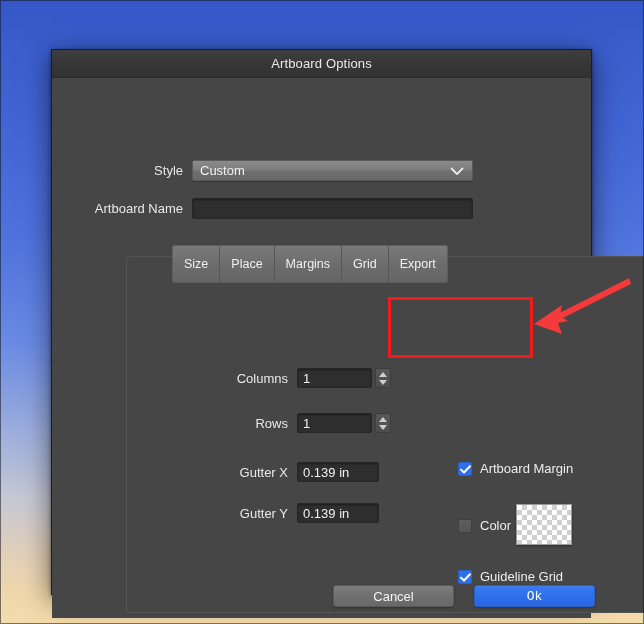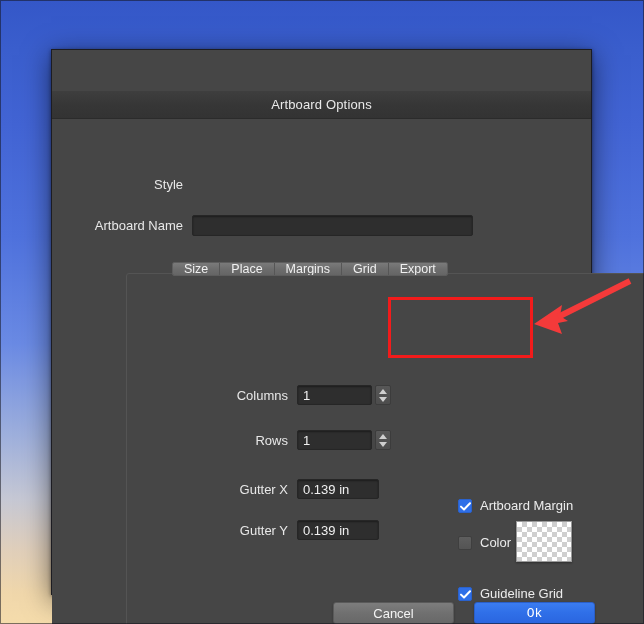--- a/index.html
+++ b/index.html
@@ -52,32 +52,32 @@
     box-sizing: border-box;
   }
 
   #titlebar {
     height: 27px;
     background: linear-gradient(to bottom, #3e3e3e 0%, #363636 55%, #333333 100%);
     border-bottom: 1px solid #2b2b2b;
     display: flex;
     align-items: center;
     justify-content: center;
-    margin-top: 41px;
   }
   #titlebar .title {
     color: #e9e9e9;
     font-size: 13px;
     letter-spacing: 0.15px;
   }
 
   #dialog-body {
     position: relative;
     height: calc(100% - 28px);
     background: #464646;
+    margin-top: 24px;
   }
 
   
   .top-row {
     position: absolute;
     display: flex;
     align-items: center;
   }
   .top-row .field-label {
     color: #e8e8e8;
@@ -130,21 +130,21 @@
     padding-left: 6px;
     box-shadow: inset 0 1px 2px rgba(0,0,0,0.4);
   }
 
   
   #tabbar {
     position: absolute;
     left: 120px;
     top: 143px;
     display: flex;
-    height: 14px;
+    height: 38px;
     border: 1px solid #5d5d5d;
     border-radius: 2px;
     overflow: hidden;
     box-sizing: border-box;
     z-index: 3;
   }
   .tab {
     background: linear-gradient(to bottom, #7a7a7a 0%, #6d6d6d 50%, #656565 100%);
     color: #f0f0f0;
     font-size: 12.5px;
@@ -342,20 +342,28 @@
   <div id="dialog">
 
     <div id="titlebar">
       <span class="title">Artboard Options</span>
     </div>
 
     <div id="dialog-body">
 
       <div class="top-row" id="row-style">
         <span class="field-label">Style</span>
+        <div class="select-box">
+          <span class="sel-value">Custom</span>
+          <span class="chevron">
+            <svg width="14" height="9" viewBox="0 0 14 9">
+              <polyline points="1.5,1.5 7,7 12.5,1.5" fill="none" stroke="#e6e6e6" stroke-width="2" stroke-linecap="round" stroke-linejoin="round"></polyline>
+            </svg>
+          </span>
+        </div>
       </div>
 
       <div class="top-row" id="row-name">
         <span class="field-label">Artboard Name</span>
         <div class="text-input" placeholder=""></div>
       </div>
 
       <div id="tabbar">
         <div class="tab">Size</div>
         <div class="tab">Place</div>
@@ -387,21 +395,21 @@
         <div class="gl-row" style="top: 205px;">
           <span class="gl-label">Gutter X</span>
           <div class="num-input wide">0.139 in</div>
         </div>
 
         <div class="gl-row" style="top: 246px; justify-content: flex-end;">
           <span class="gl-label">Gutter Y</span>
           <div class="num-input wide">0.139 in</div>
         </div>
 
-        <div class="check-row" style="left: 331px; top: 224px;">
+        <div class="check-row" style="left: 331px; top: 204px;">
           <span class="checkbox on">
             <span class="tick">
               <svg width="11" height="9" viewBox="0 0 11 9">
                 <polyline points="1,4.6 4,7.5 10,1.3" fill="none" stroke="#ffffff" stroke-width="2" stroke-linecap="round" stroke-linejoin="round"></polyline>
               </svg>
             </span>
           </span>
           <span class="check-label">Artboard Margin</span>
         </div>
 

